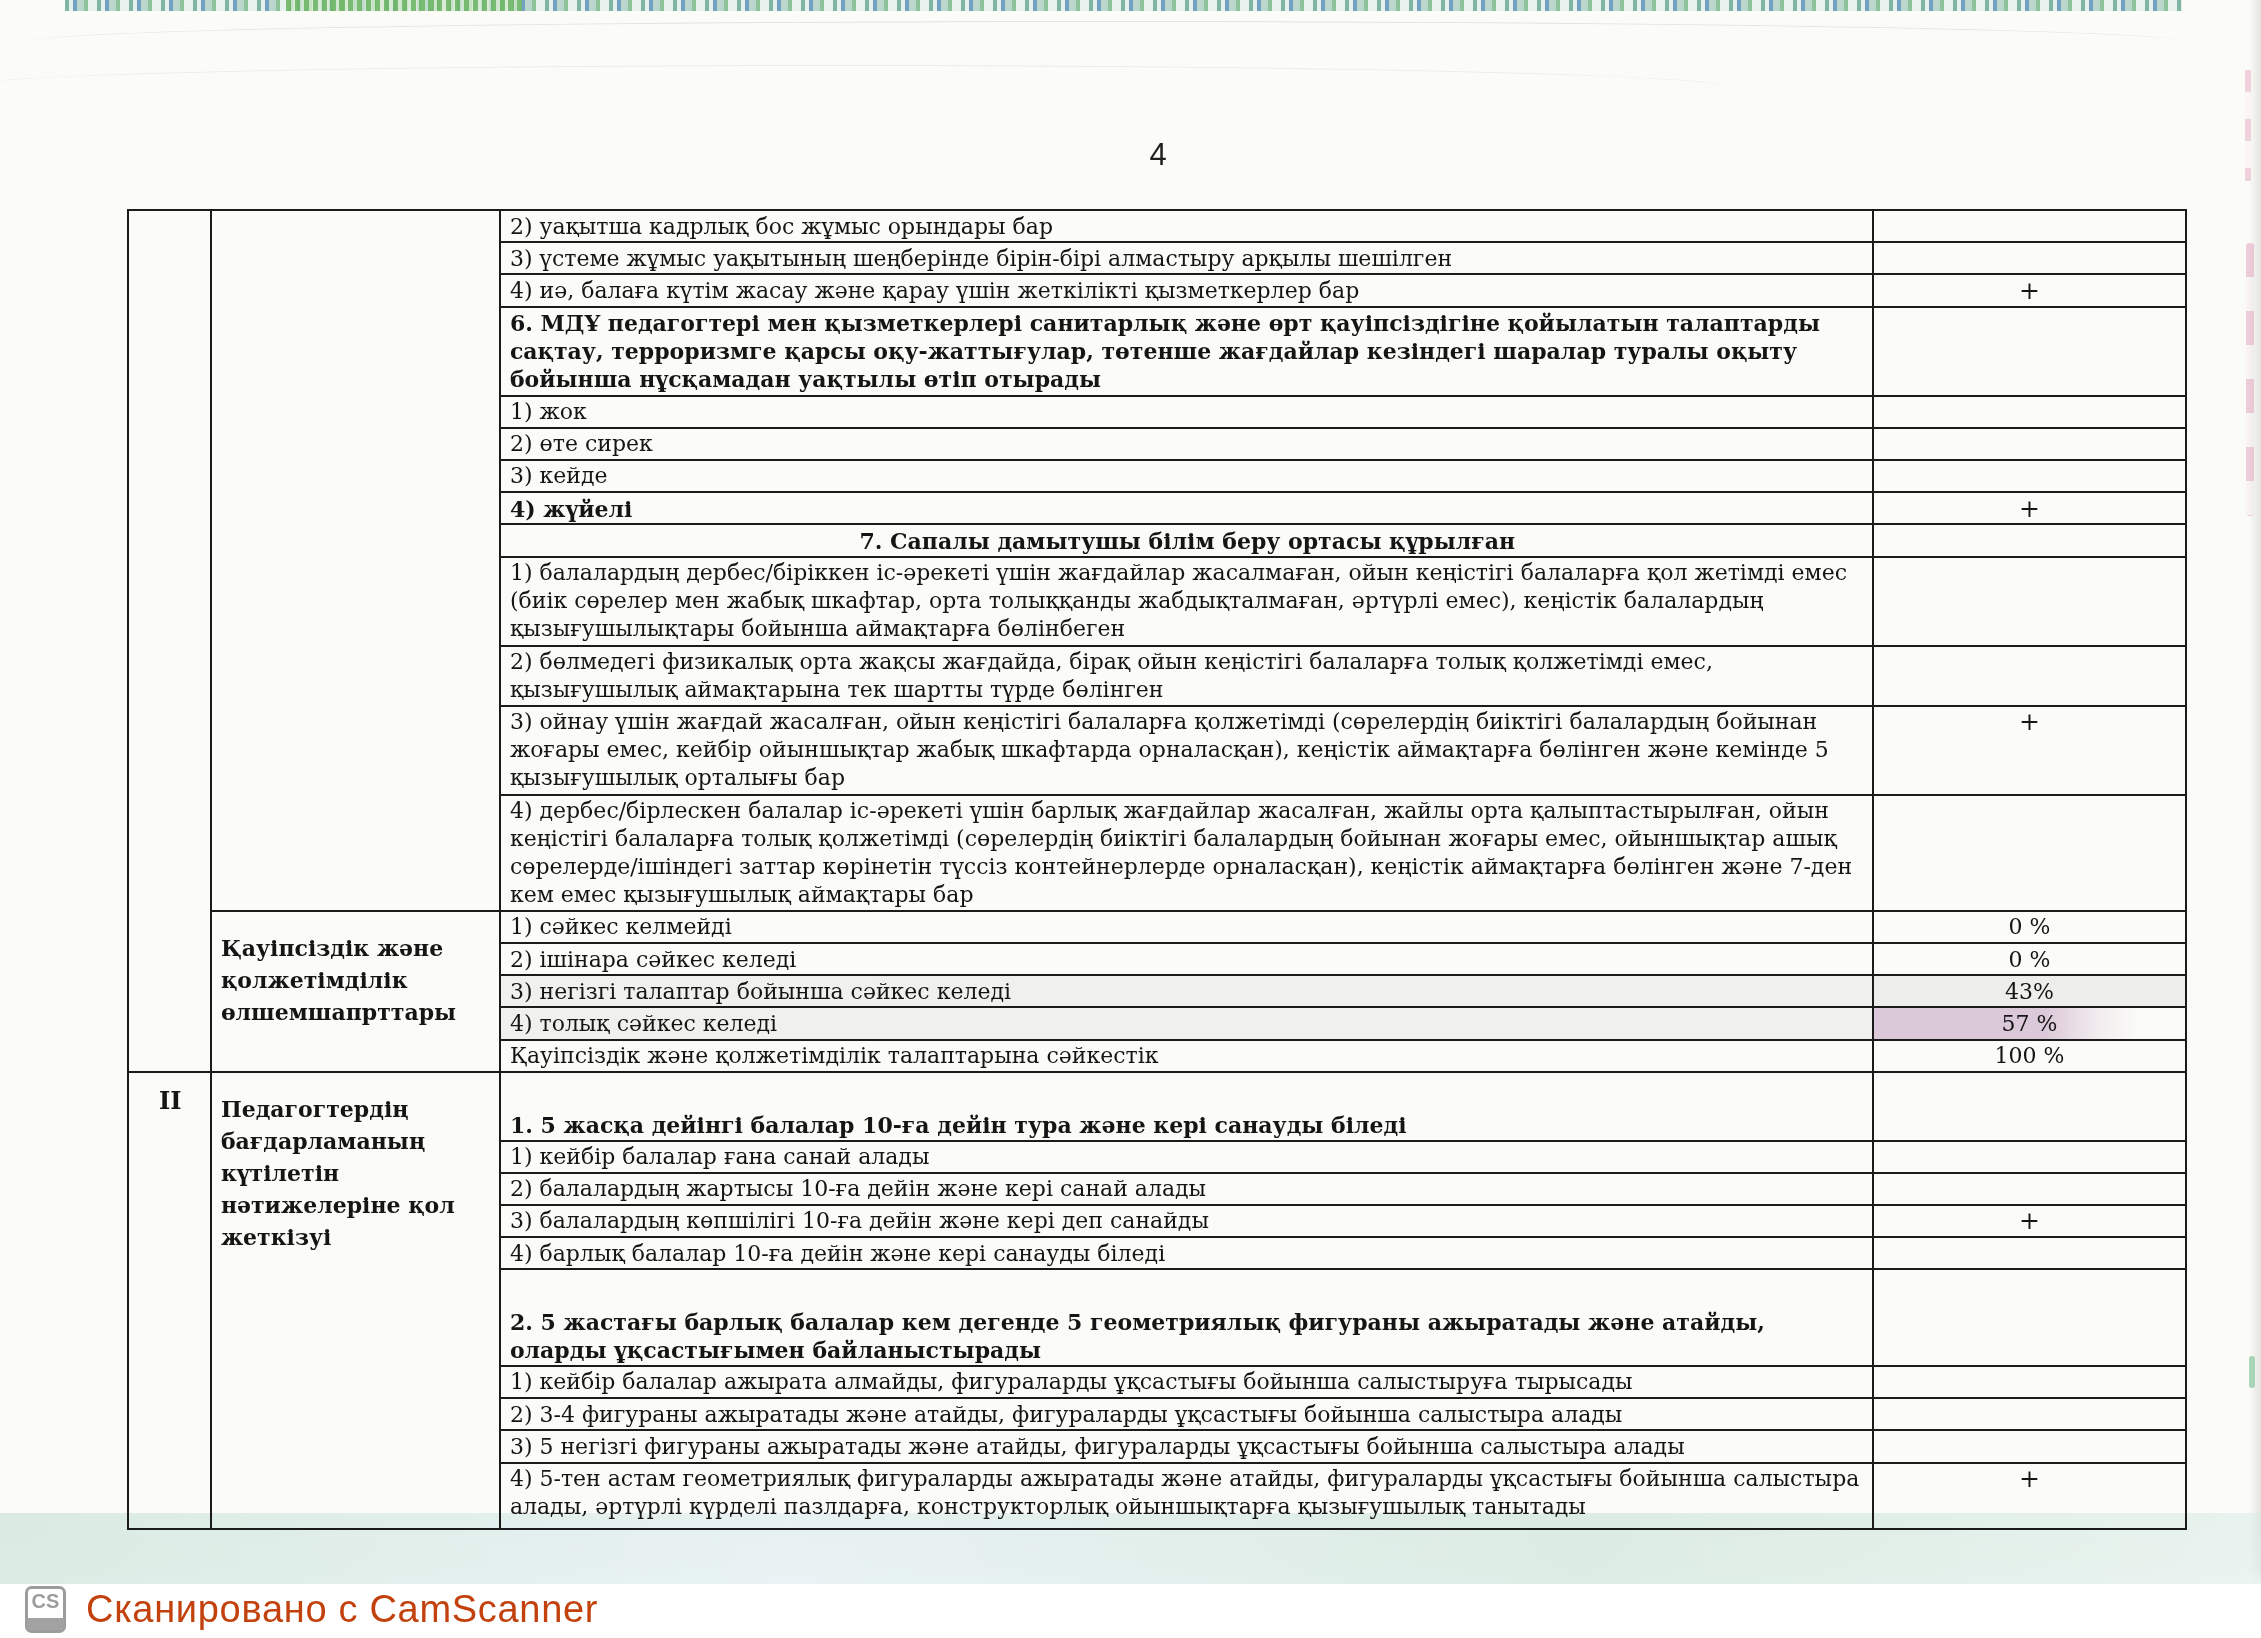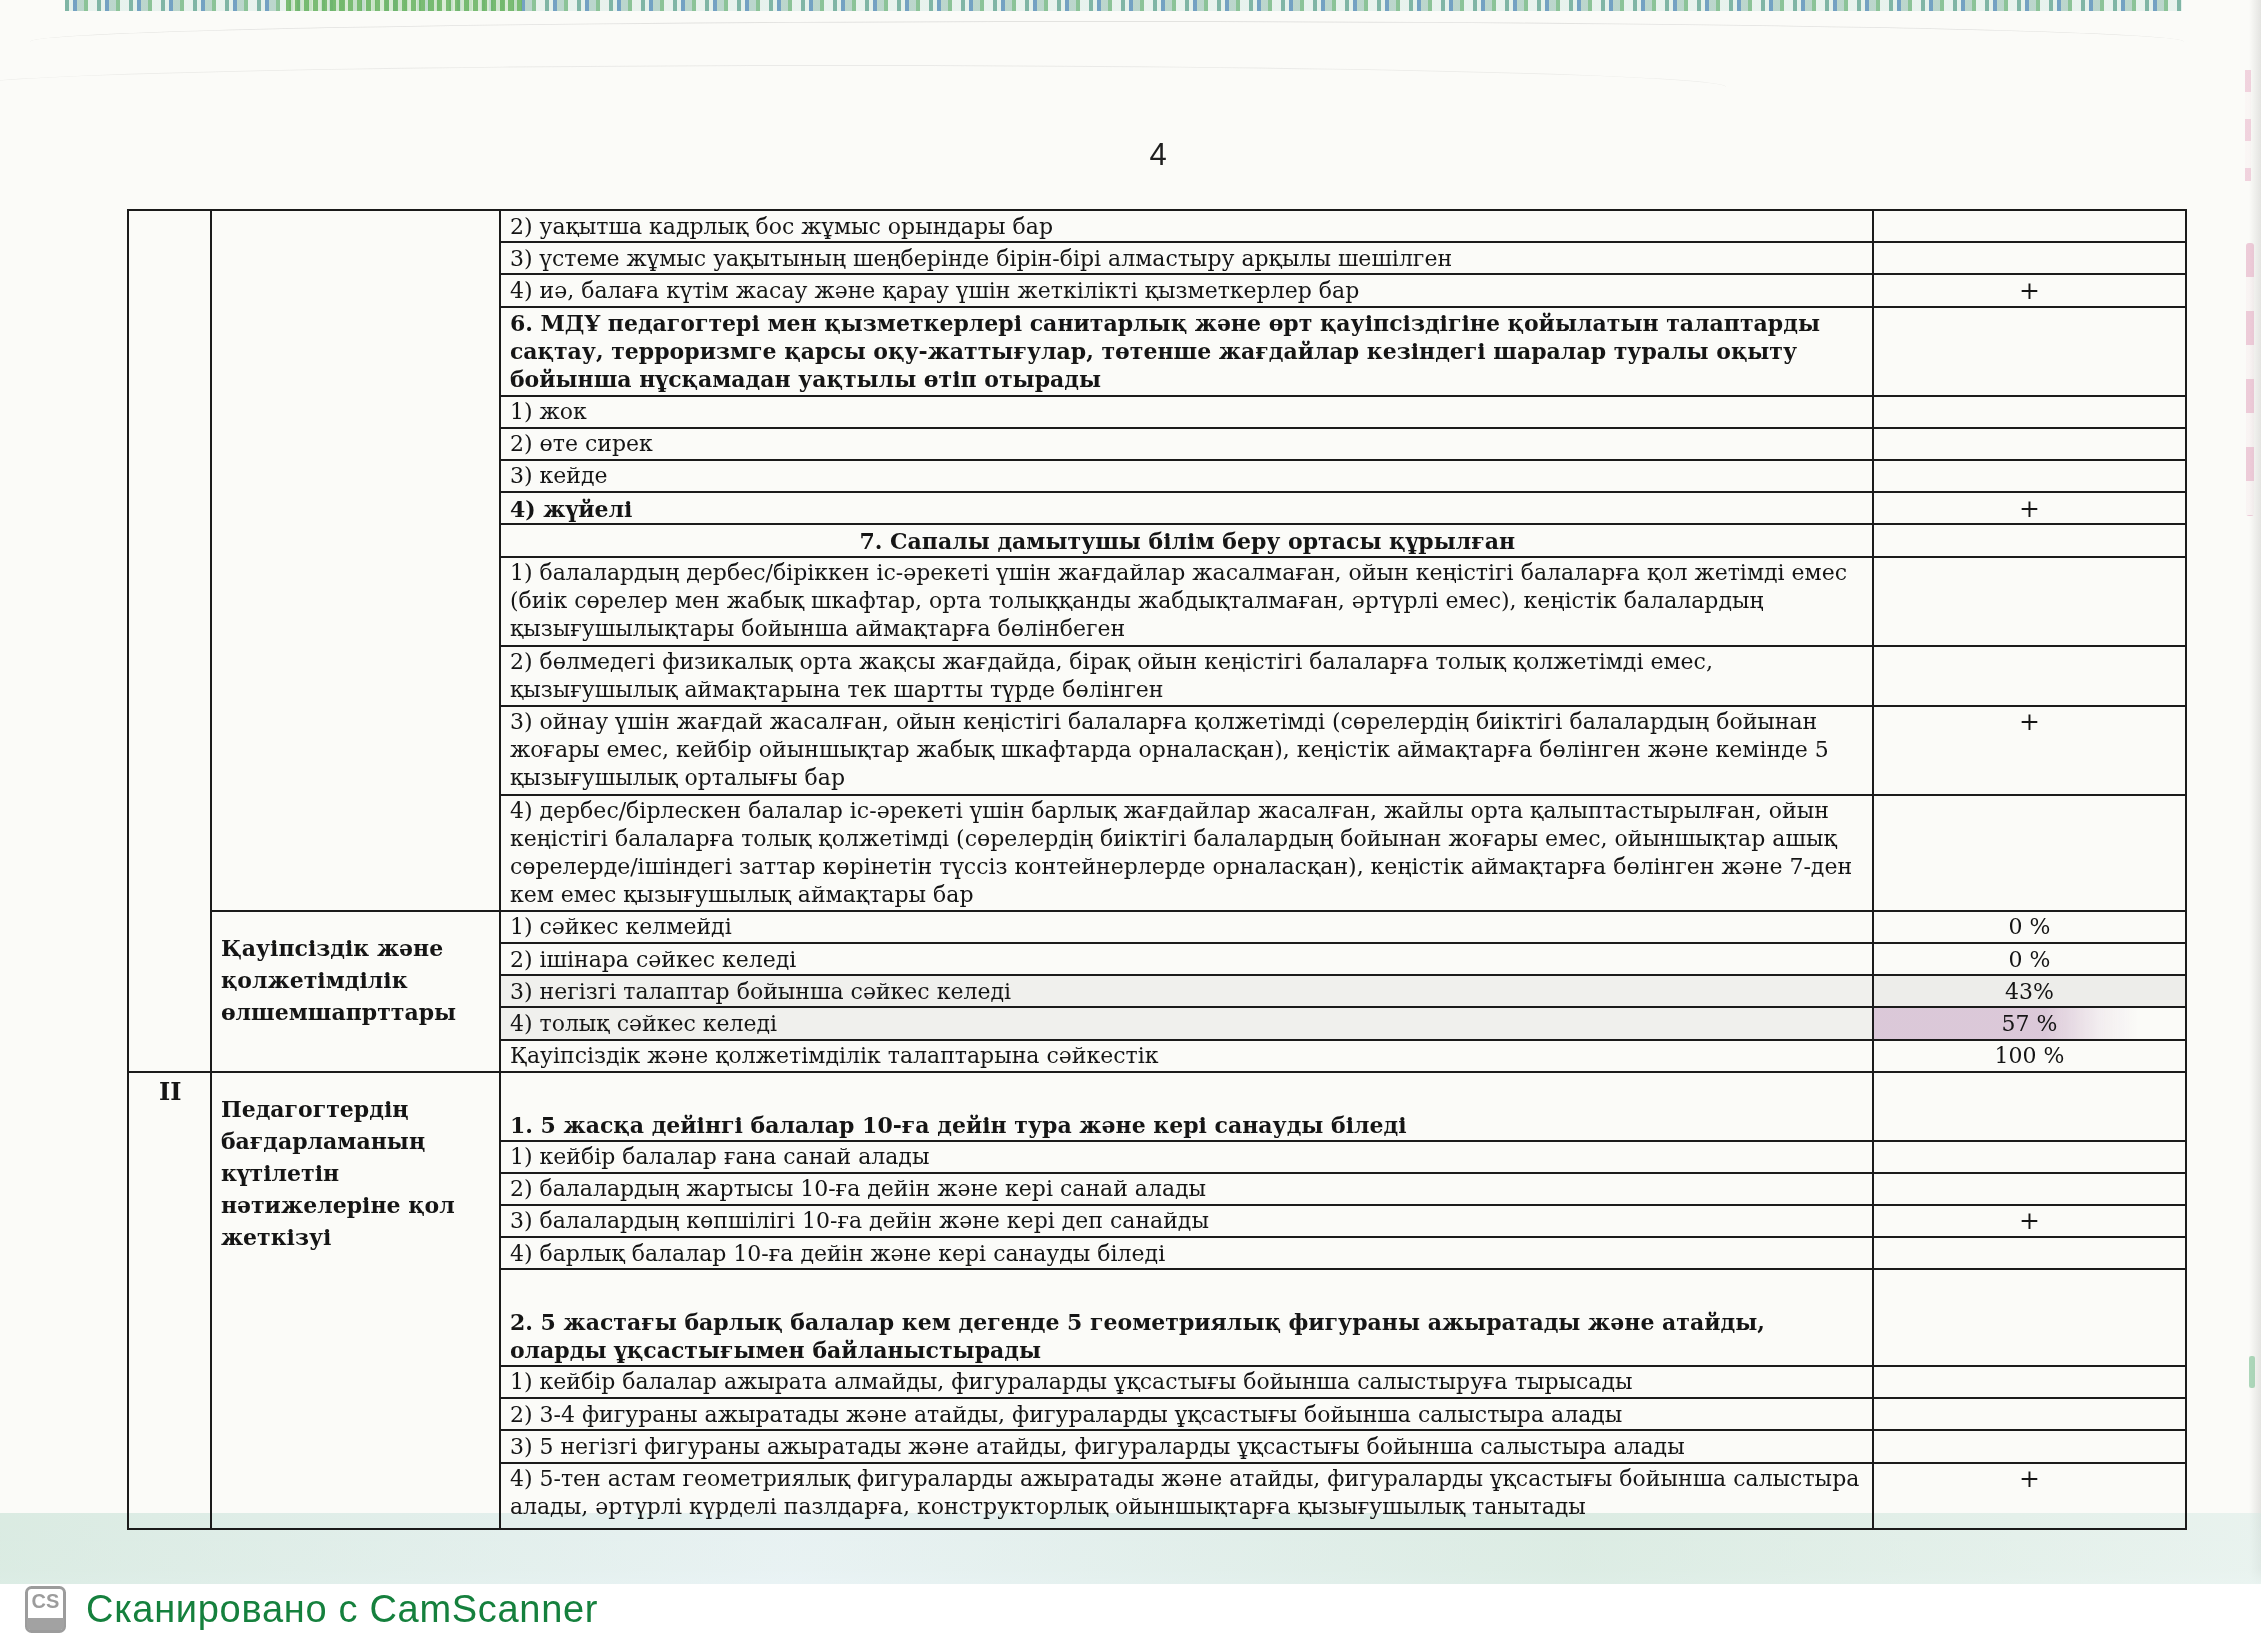--- a/index.html
+++ b/index.html
@@ -72,21 +72,21 @@
     border-collapse:collapse;table-layout:fixed;
     background:transparent;
   }
   td{
     border:2.2px solid #1b1b1b;
     vertical-align:top;
     padding:1.5px 7.4px 0.7px 8.9px;
     font-size:22px;line-height:28px;color:#151515;
     overflow:hidden;
   }
-  td.roman{text-align:center;font-weight:bold;font-size:24px;padding-top:5px;}
+  td.roman{text-align:center;font-weight:bold;font-size:24px;padding-top:14px;}
   td.label{font-weight:bold;padding-top:20px;line-height:32px;}
   td.content.bold{font-weight:bold;}
   td.content.spacer{padding-top:38px;}
   td.result{text-align:center;padding-left:3px;padding-right:3px;}
   td.result.plus{font-size:25px;}
   td.hl-gray{background:rgba(60,60,60,.055);}
   td.result.hl-gray{background:rgba(60,60,60,.07);}
   td.result.hl-pink{
     background:linear-gradient(90deg, rgba(214,192,211,.85) 0 55%, rgba(214,192,211,.25) 72%, rgba(214,192,211,0) 85%);
   }
@@ -105,21 +105,21 @@
     text-align:center;
     font-family:"Liberation Sans","DejaVu Sans",sans-serif;
     font-weight:bold;font-size:20px;color:#9c9c9c;
   }
   .cs-logo .cs-tab{
     position:absolute;left:-0.7px;right:-0.7px;bottom:-0.7px;height:12.5px;
     background:#a2a2a2;border-radius:0 0 3.7px 3.7px;
   }
   .watermark-text{
     font-family:"Liberation Sans","DejaVu Sans",sans-serif;
-    font-size:38px;color:#15803d;letter-spacing:0.7px;
+    font-size:38px;color:#c2410c;letter-spacing:0.7px;
   }
 </style>
 </head>
 <body>
 
 <div class="scan-strip"></div>
 <div class="scan-curve1"></div>
 <div class="scan-curve2"></div>
 <div class="edge-right-shade"></div>
 <div class="artifact-pink-top"></div>

